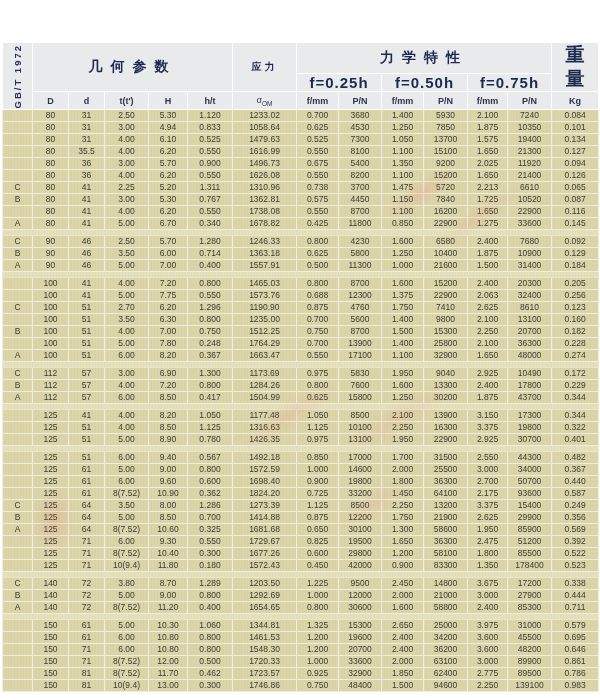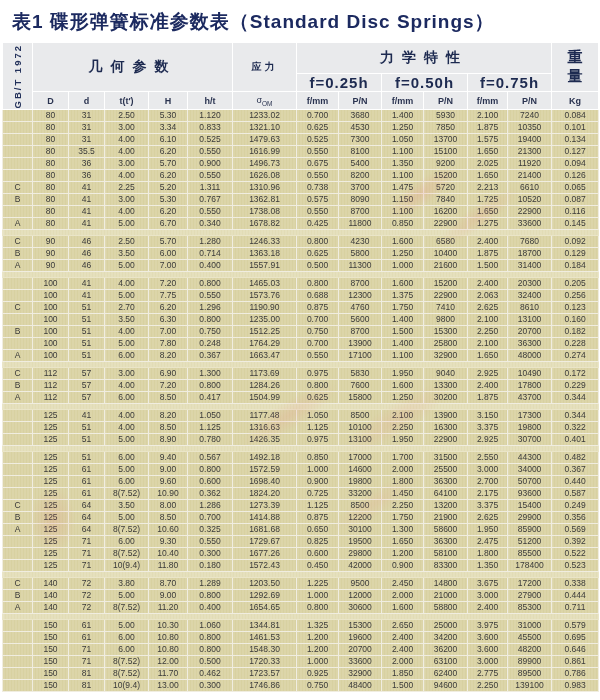--- a/index.html
+++ b/index.html
@@ -23,21 +23,21 @@
   }
   th.gbt{
     background:#e9eaec;width:30px;
   }
   th.gbt .vert{
     writing-mode:vertical-rl;transform:rotate(180deg);
     font-size:9.5px;letter-spacing:2px;color:#22305a;margin:0 auto;line-height:1;
   }
   th.big{font-size:14px;letter-spacing:8px;height:30px;}
   th.stress{font-size:10px;letter-spacing:3px;}
-  th.weight{font-size:15px;letter-spacing:0;line-height:1.25;padding:0 10px;font-family:Liberation Serif, serif;}
+  th.weight{font-size:19px;letter-spacing:0;line-height:1.25;padding:0 10px;font-family:Liberation Serif, serif;}
   th.defl{font-size:15px;height:17px;letter-spacing:1px;font-weight:bold;}
   th.sub{font-size:9px;height:17px;font-weight:bold;color:#2a3350;}
   th.sigma{font-size:9px;font-weight:normal;}
   th.sigma sub{font-size:6.5px;}
   
   tbody td{
     background:#d8d1a1;
     background-image:repeating-linear-gradient(90deg,rgba(255,255,255,.18) 0px,rgba(255,255,255,.18) 1px,transparent 1px,transparent 3px);
     border:1px solid #f0ede0;
     font-size:8.5px;color:#3a3a3a;text-align:center;
@@ -63,21 +63,20 @@
       radial-gradient(ellipse 70px 18px at 40% 85%,rgba(236,130,130,.22),transparent 70%);
     transform:rotate(-32deg);}
   .wm3{left:8px;top:460px;width:90px;height:120px;
     background:radial-gradient(ellipse 30px 45px at 50% 50%,rgba(220,90,90,.30),transparent 75%);}
 </style>
 </head>
 <body>
 
 <div class="page">
 
-  <div class="title">表1 碟形弹簧标准参数表（Standard Disc Springs）</div>
 
   <div class="tblwrap">
     <table>
       <colgroup>
         <col style="width:30px">
           <col style="width:36px">
           <col style="width:36px">
         <col style="width:44px">
           <col style="width:39px">
           <col style="width:45px">
@@ -136,23 +135,23 @@
             <td>5930</td>
             <td>2.100</td>
             <td>7240</td>
             <td>0.084</td>
           </tr>
           <tr>
             <td></td>
             <td>80</td>
             <td>31</td>
             <td>3.00</td>
-            <td>3.34</td>
+            <td>4.94</td>
             <td>0.833</td>
-            <td>1321.10</td>
+            <td>1058.64</td>
             <td>0.625</td>
             <td>4530</td>
             <td>1.250</td>
             <td>7850</td>
             <td>1.875</td>
             <td>10350</td>
             <td>0.101</td>
           </tr>
           <tr>
             <td></td>
@@ -236,21 +235,21 @@
           </tr>
           <tr>
             <td>B</td>
             <td>80</td>
             <td>41</td>
             <td>3.00</td>
             <td>5.30</td>
             <td>0.767</td>
             <td>1362.81</td>
             <td>0.575</td>
-            <td>8090</td>
+            <td>4450</td>
             <td>1.150</td>
             <td>7840</td>
             <td>1.725</td>
             <td>10520</td>
             <td>0.087</td>
           </tr>
           <tr>
             <td></td>
             <td>80</td>
             <td>41</td>
@@ -307,21 +306,21 @@
             <td>46</td>
             <td>3.50</td>
             <td>6.00</td>
             <td>0.714</td>
             <td>1363.18</td>
             <td>0.625</td>
             <td>5800</td>
             <td>1.250</td>
             <td>10400</td>
             <td>1.875</td>
-            <td>18700</td>
+            <td>10900</td>
             <td>0.129</td>
           </tr>
           <tr>
             <td>A</td>
             <td>90</td>
             <td>46</td>
             <td>5.00</td>
             <td>7.00</td>
             <td>0.400</td>
             <td>1557.91</td>

